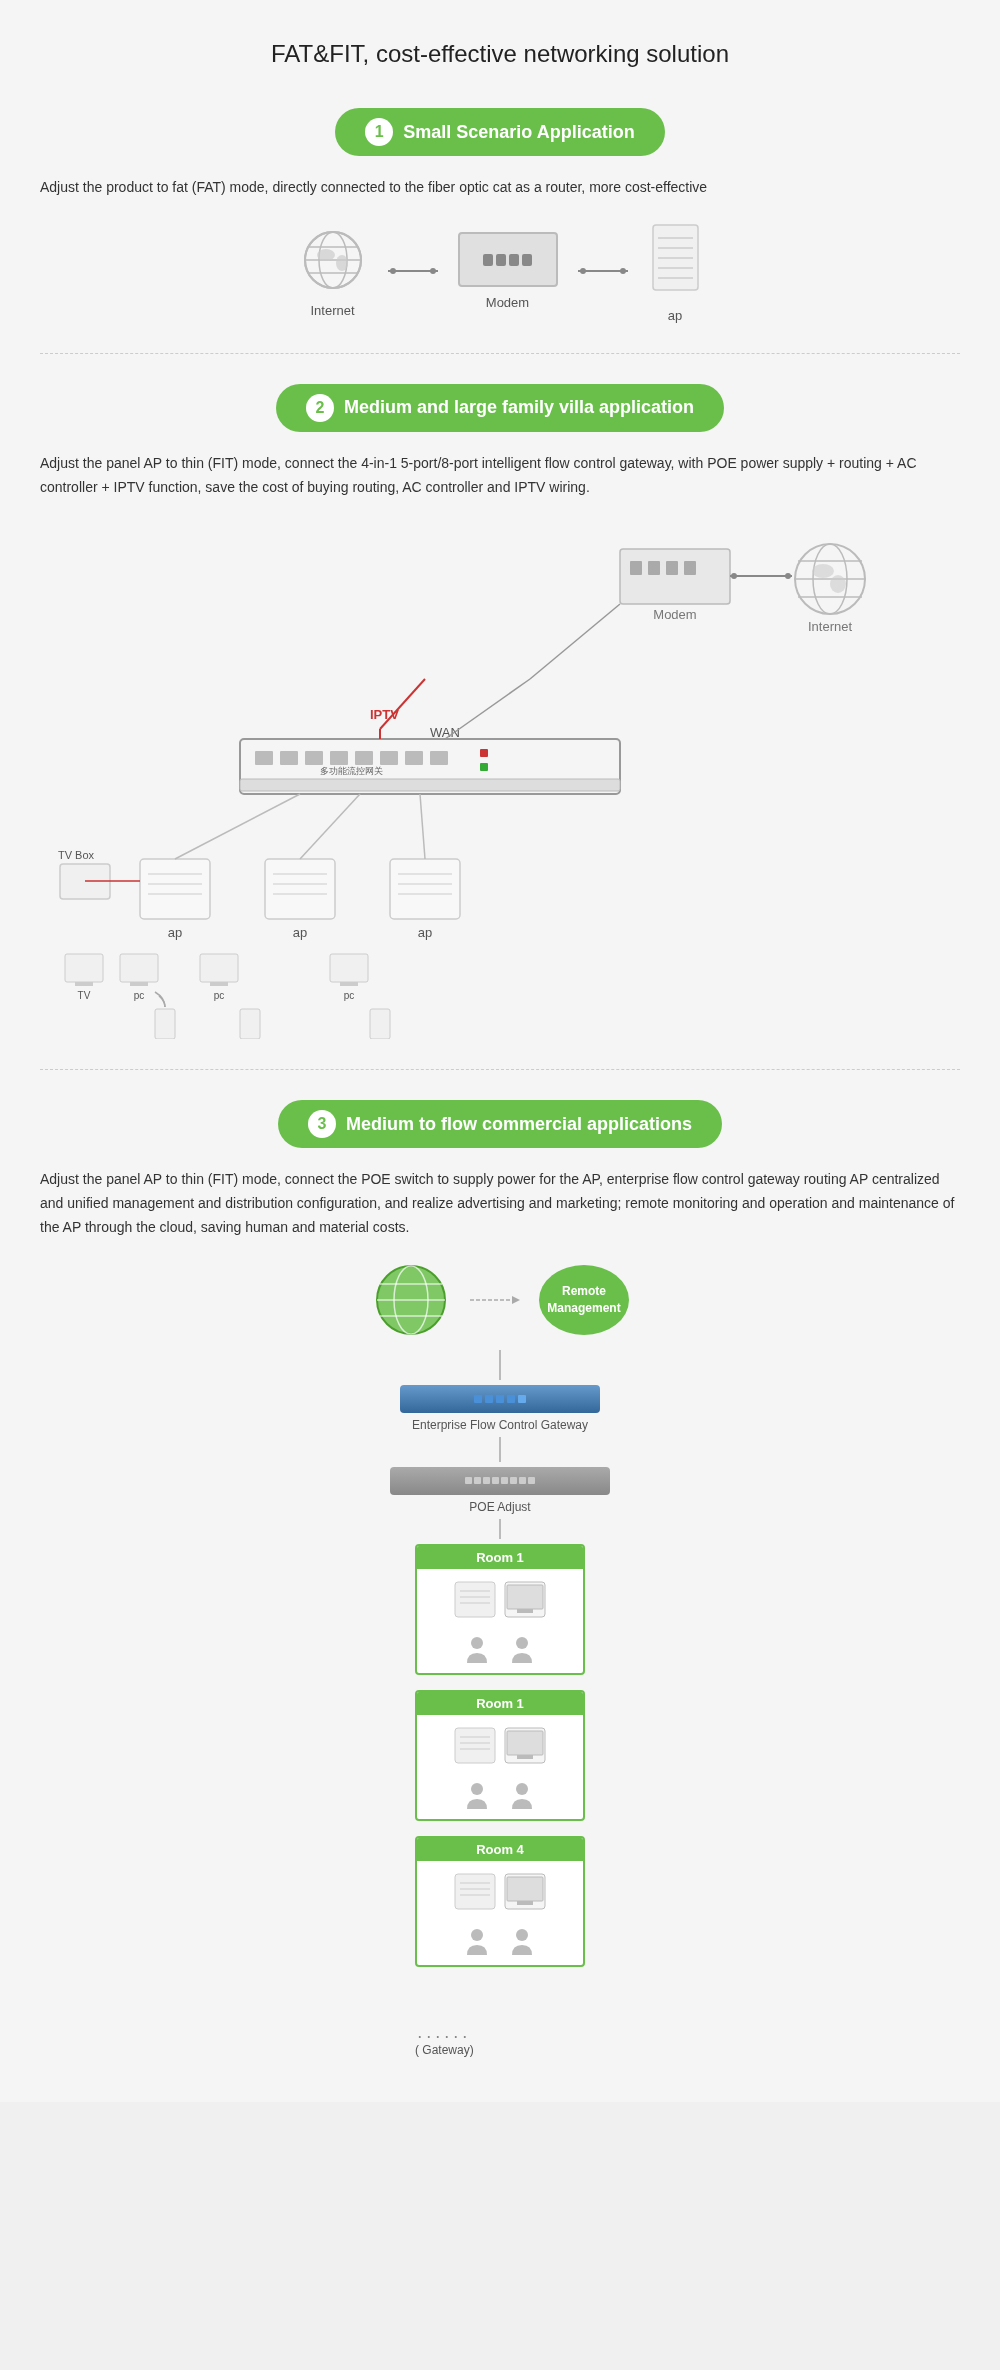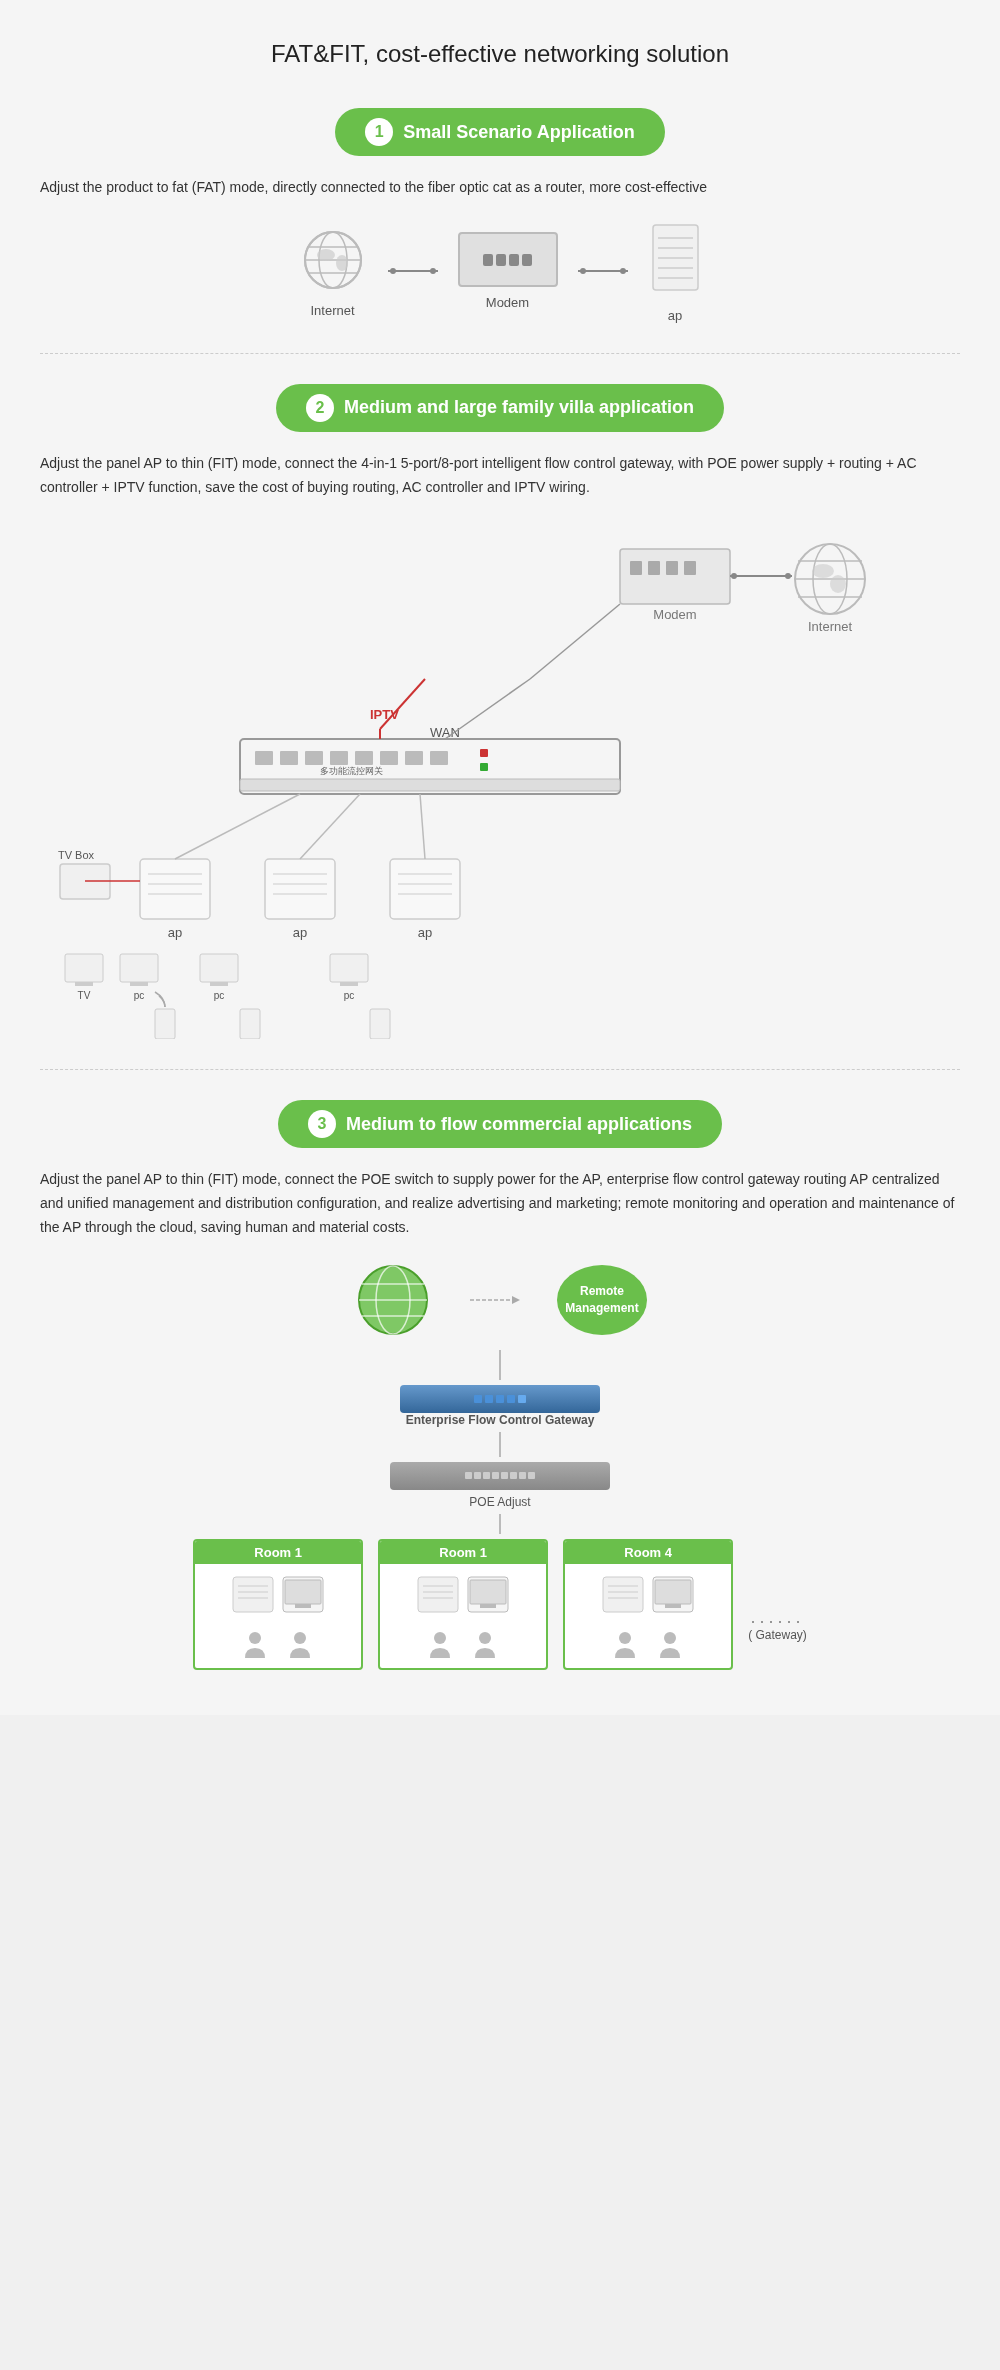--- a/index.html
+++ b/index.html
@@ -337,21 +337,21 @@
     <div class="section-badge">
       <span class="num">3</span>
       <span>Medium to flow commercial applications</span>
     </div>
   </div>
 
   <p class="section-desc">Adjust the panel AP to thin (FIT) mode, connect the POE switch to supply power for the AP, enterprise flow control gateway routing AP centralized and unified management and distribution configuration, and realize advertising and marketing; remote monitoring and operation and maintenance of the AP through the cloud, saving human and material costs.</p>
 
   <div style="width:100%;display:flex;flex-direction:column;align-items:center;gap:5px;margin:15px 0;">
 
-    <div style="display:flex;align-items:center;gap:37px;margin-bottom:5px;">
+    <div style="display:flex;align-items:center;gap:19px;margin-bottom:5px;">
       <div style="display:flex;flex-direction:column;align-items:center;">
         <svg width="80" height="80" viewBox="0 0 80 80">
           <circle cx="40" cy="40" r="34" fill="#6abf4b" opacity="0.85"></circle>
           <circle cx="40" cy="40" r="34" fill="none" stroke="#4a9f2b" stroke-width="2"></circle>
           <ellipse cx="40" cy="40" rx="17" ry="34" fill="none" stroke="white" stroke-width="1.5" opacity="0.7"></ellipse>
           <line x1="6" y1="40" x2="74" y2="40" stroke="white" stroke-width="1.5" opacity="0.7"></line>
           <line x1="9" y1="24" x2="71" y2="24" stroke="white" stroke-width="1.5" opacity="0.7"></line>
           <line x1="9" y1="56" x2="71" y2="56" stroke="white" stroke-width="1.5" opacity="0.7"></line>
         </svg>
       </div>
@@ -370,42 +370,42 @@
     <div style="width:2px;height:30px;background:#bbb;"></div>
 
     <div style="display:flex;flex-direction:column;align-items:center;">
       <div style="width:200px;height:28px;background:linear-gradient(to bottom,#6699cc,#336699);border-radius:4px;display:flex;align-items:center;justify-content:center;gap:3px;">
         <div style="width:8px;height:8px;background:#4a90d9;border-radius:1px;"></div>
         <div style="width:8px;height:8px;background:#4a90d9;border-radius:1px;"></div>
         <div style="width:8px;height:8px;background:#4a90d9;border-radius:1px;"></div>
         <div style="width:8px;height:8px;background:#4a90d9;border-radius:1px;"></div>
         <div style="width:8px;height:8px;background:#66aaee;border-radius:1px;"></div>
       </div>
-      <span class="label-text" style="font-weight:bold;">Enterprise Flow Control Gateway</span>
+      <span class="label-text" style="margin-top:5px;">Enterprise Flow Control Gateway</span>
     </div>
 
     <div style="width:2px;height:25px;background:#bbb;"></div>
 
     <div style="display:flex;flex-direction:column;align-items:center;">
       <div style="width:220px;height:28px;background:linear-gradient(to bottom,#aaa,#888);border-radius:4px;display:flex;align-items:center;justify-content:center;gap:2px;">
         <div style="width:7px;height:7px;background:#ccc;border-radius:1px;"></div>
         <div style="width:7px;height:7px;background:#ccc;border-radius:1px;"></div>
         <div style="width:7px;height:7px;background:#ccc;border-radius:1px;"></div>
         <div style="width:7px;height:7px;background:#ccc;border-radius:1px;"></div>
         <div style="width:7px;height:7px;background:#ccc;border-radius:1px;"></div>
         <div style="width:7px;height:7px;background:#ccc;border-radius:1px;"></div>
         <div style="width:7px;height:7px;background:#ccc;border-radius:1px;"></div>
         <div style="width:7px;height:7px;background:#ccc;border-radius:1px;"></div>
       </div>
       <span class="label-text" style="margin-top:5px;">POE Adjust</span>
     </div>
 
     <div style="width:2px;height:20px;background:#bbb;"></div>
 
-    <div style="display:flex;align-items:center;gap:15px;">
+    <div style="display:flex;align-items:flex-start;gap:15px;flex-direction:column;">
 
       <div class="room-box">
         <div class="room-header">Room 1</div>
         <div class="room-content">
 
           <svg width="110" height="50" viewBox="0 0 110 50">
             <rect x="10" y="5" width="40" height="35" rx="3" fill="#f0f0f0" stroke="#ccc" stroke-width="1"></rect>
             <line x1="15" y1="14" x2="45" y2="14" stroke="#ccc" stroke-width="1"></line>
             <line x1="15" y1="20" x2="45" y2="20" stroke="#ccc" stroke-width="1"></line>
             <line x1="15" y1="26" x2="45" y2="26" stroke="#ccc" stroke-width="1"></line>

